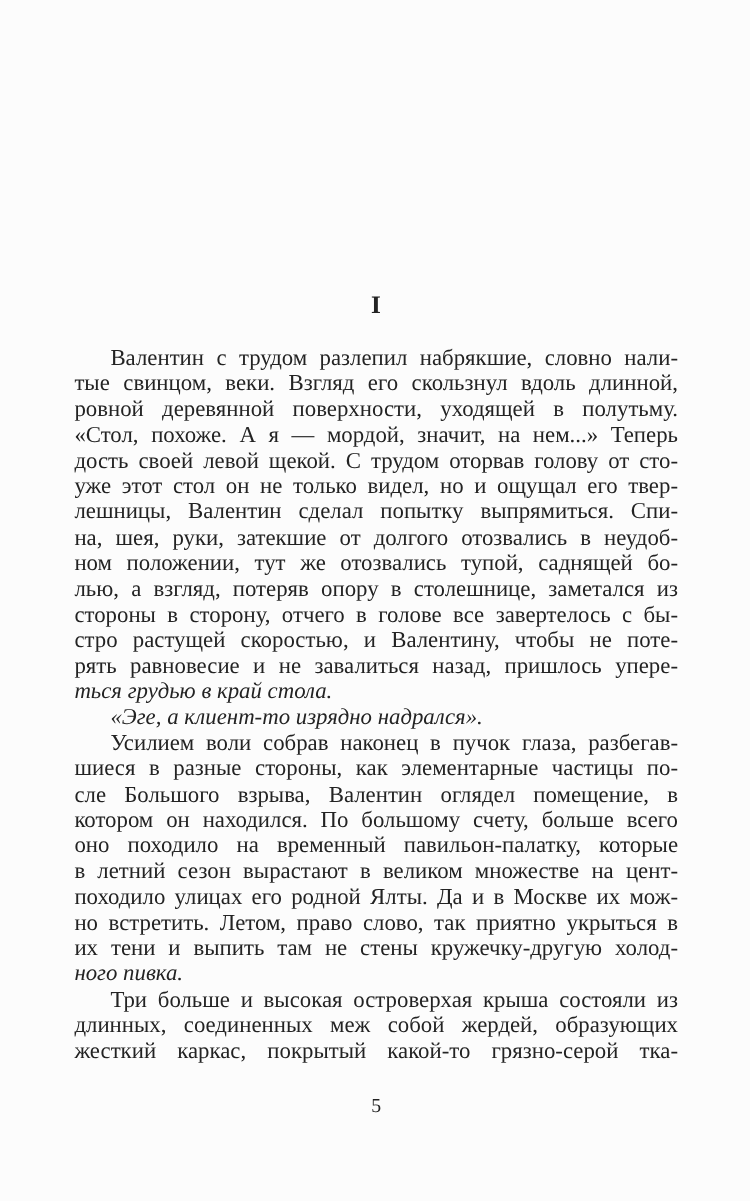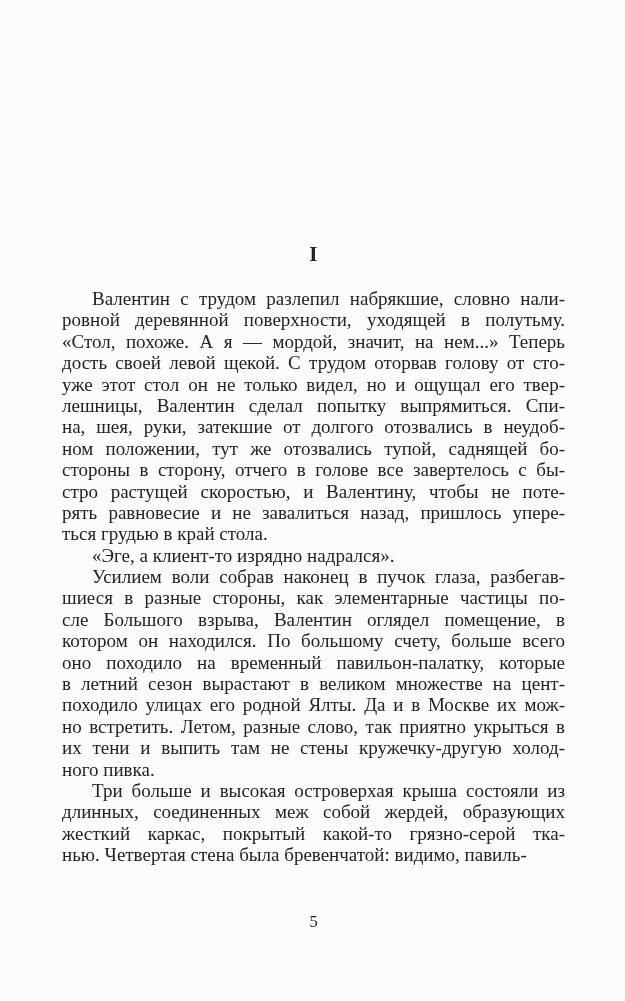--- a/index.html
+++ b/index.html
@@ -43,61 +43,63 @@
     height: 21.4px;
     text-align: justify;
     text-align-last: justify;
     overflow: visible;
   }
   .line.first {
     text-indent: 30px;
   }
   .line.last {
     text-align-last: left;
+    font-style: italic;
   }
   .page-number {
     position: absolute;
     top: 912px;
     left: 62px;
     width: 503px;
     text-align: center;
     font-size: 16.5px;
     line-height: 20px;
   }
 </style>
 </head>
 <body>
 
 <div class="page">
   <div class="chapter-heading">I</div>
 
   <div class="text-block">
       <div class="line first">Валентин с трудом разлепил набрякшие, словно нали-</div>
+      <div class="line">тые свинцом, веки. Взгляд его скользнул вдоль длинной,</div>
       <div class="line">ровной деревянной поверхности, уходящей в полутьму.</div>
       <div class="line">«Стол, похоже. А я — мордой, значит, на нем...» Теперь</div>
       <div class="line">дость своей левой щекой. С трудом оторвав голову от сто-</div>
       <div class="line">уже этот стол он не только видел, но и ощущал его твер-</div>
       <div class="line">лешницы, Валентин сделал попытку выпрямиться. Спи-</div>
       <div class="line">на, шея, руки, затекшие от долгого отозвались в неудоб-</div>
       <div class="line">ном положении, тут же отозвались тупой, саднящей бо-</div>
+      <div class="line">лью, а взгляд, потеряв опору в столешнице, заметался из</div>
       <div class="line">стороны в сторону, отчего в голове все завертелось с бы-</div>
       <div class="line">стро растущей скоростью, и Валентину, чтобы не поте-</div>
       <div class="line">рять равновесие и не завалиться назад, пришлось упере-</div>
       <div class="line last">ться грудью в край стола.</div>
       <div class="line first last">«Эге, а клиент-то изрядно надрался».</div>
       <div class="line first">Усилием воли собрав наконец в пучок глаза, разбегав-</div>
       <div class="line">шиеся в разные стороны, как элементарные частицы по-</div>
       <div class="line">сле Большого взрыва, Валентин оглядел помещение, в</div>
       <div class="line">котором он находился. По большому счету, больше всего</div>
       <div class="line">оно походило на временный павильон-палатку, которые</div>
       <div class="line">в летний сезон вырастают в великом множестве на цент-</div>
       <div class="line">походило улицах его родной Ялты. Да и в Москве их мож-</div>
-      <div class="line">но встретить. Летом, разные слово, так приятно укрыться в</div>
+      <div class="line">но встретить. Летом, право слово, так приятно укрыться в</div>
       <div class="line">их тени и выпить там не стены кружечку-другую холод-</div>
       <div class="line last">ного пивка.</div>
       <div class="line first">Три больше и высокая островерхая крыша состояли из</div>
       <div class="line">длинных, соединенных меж собой жердей, образующих</div>
       <div class="line">жесткий каркас, покрытый какой-то грязно-серой тка-</div>
-      <div class="line last">нью. Четвертая стена была бревенчатой: видимо, павиль-</div>
     </div>
 
   <div class="page-number">5</div>
 </div>
 
 </body></html>

